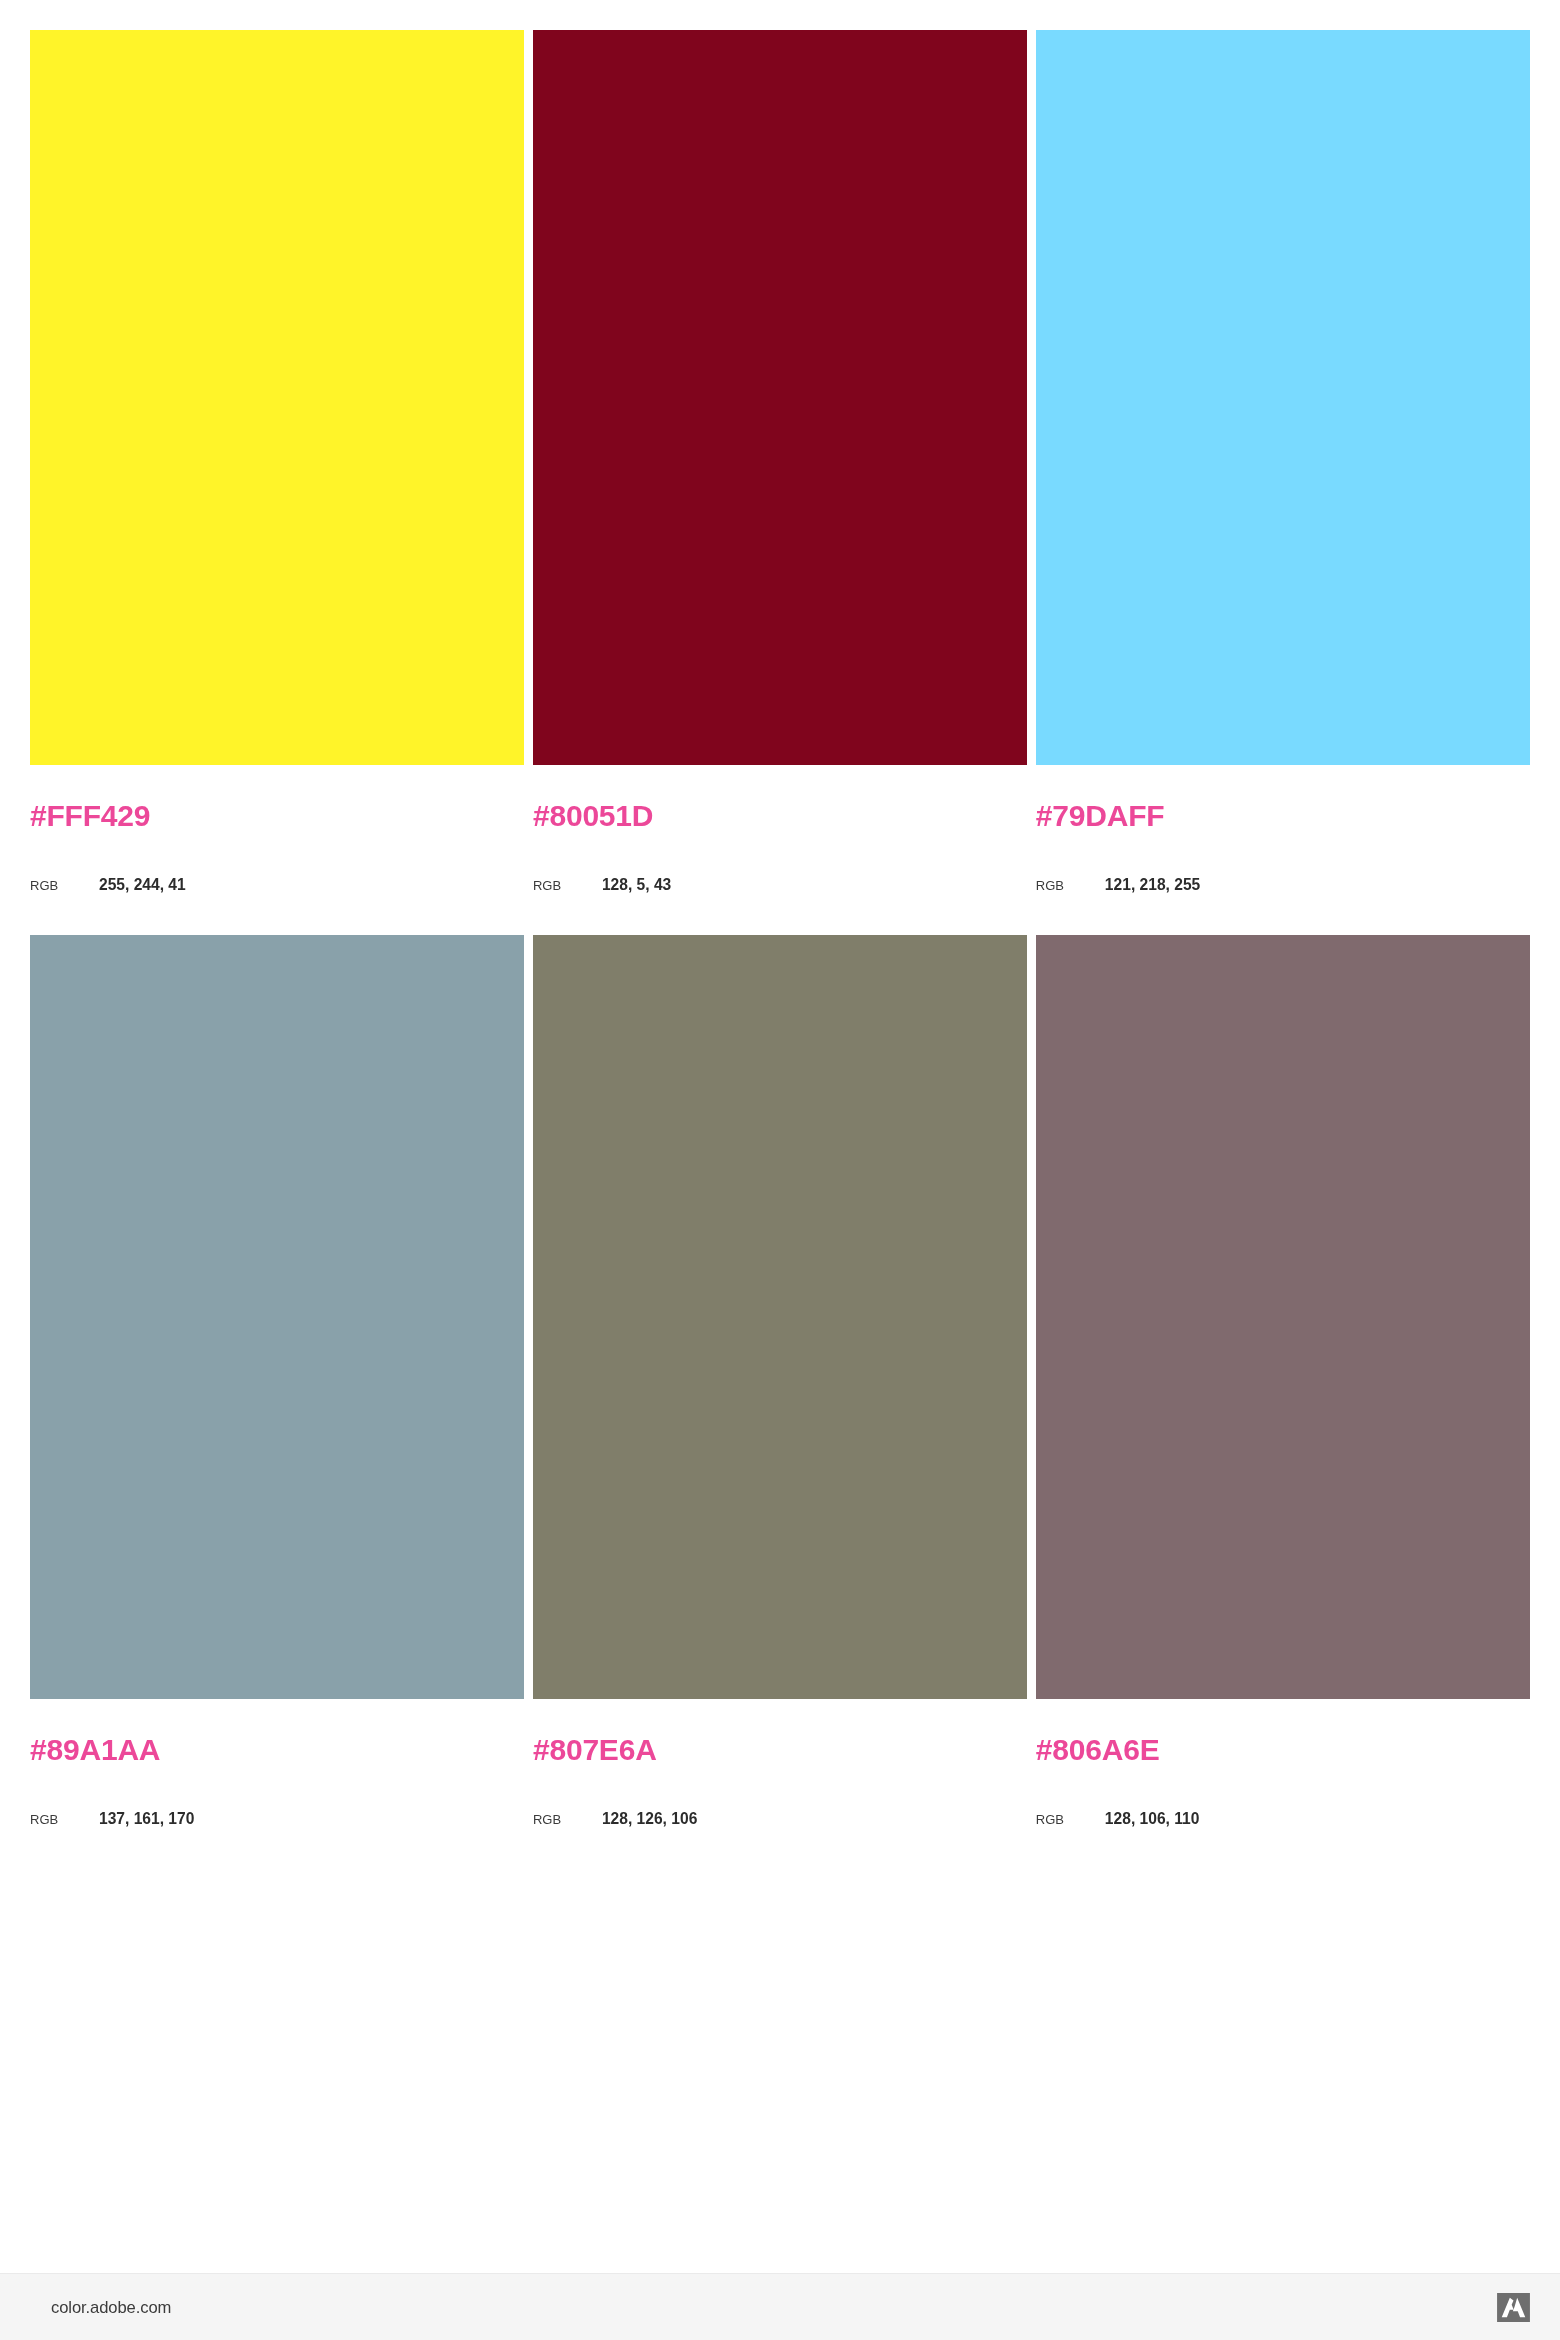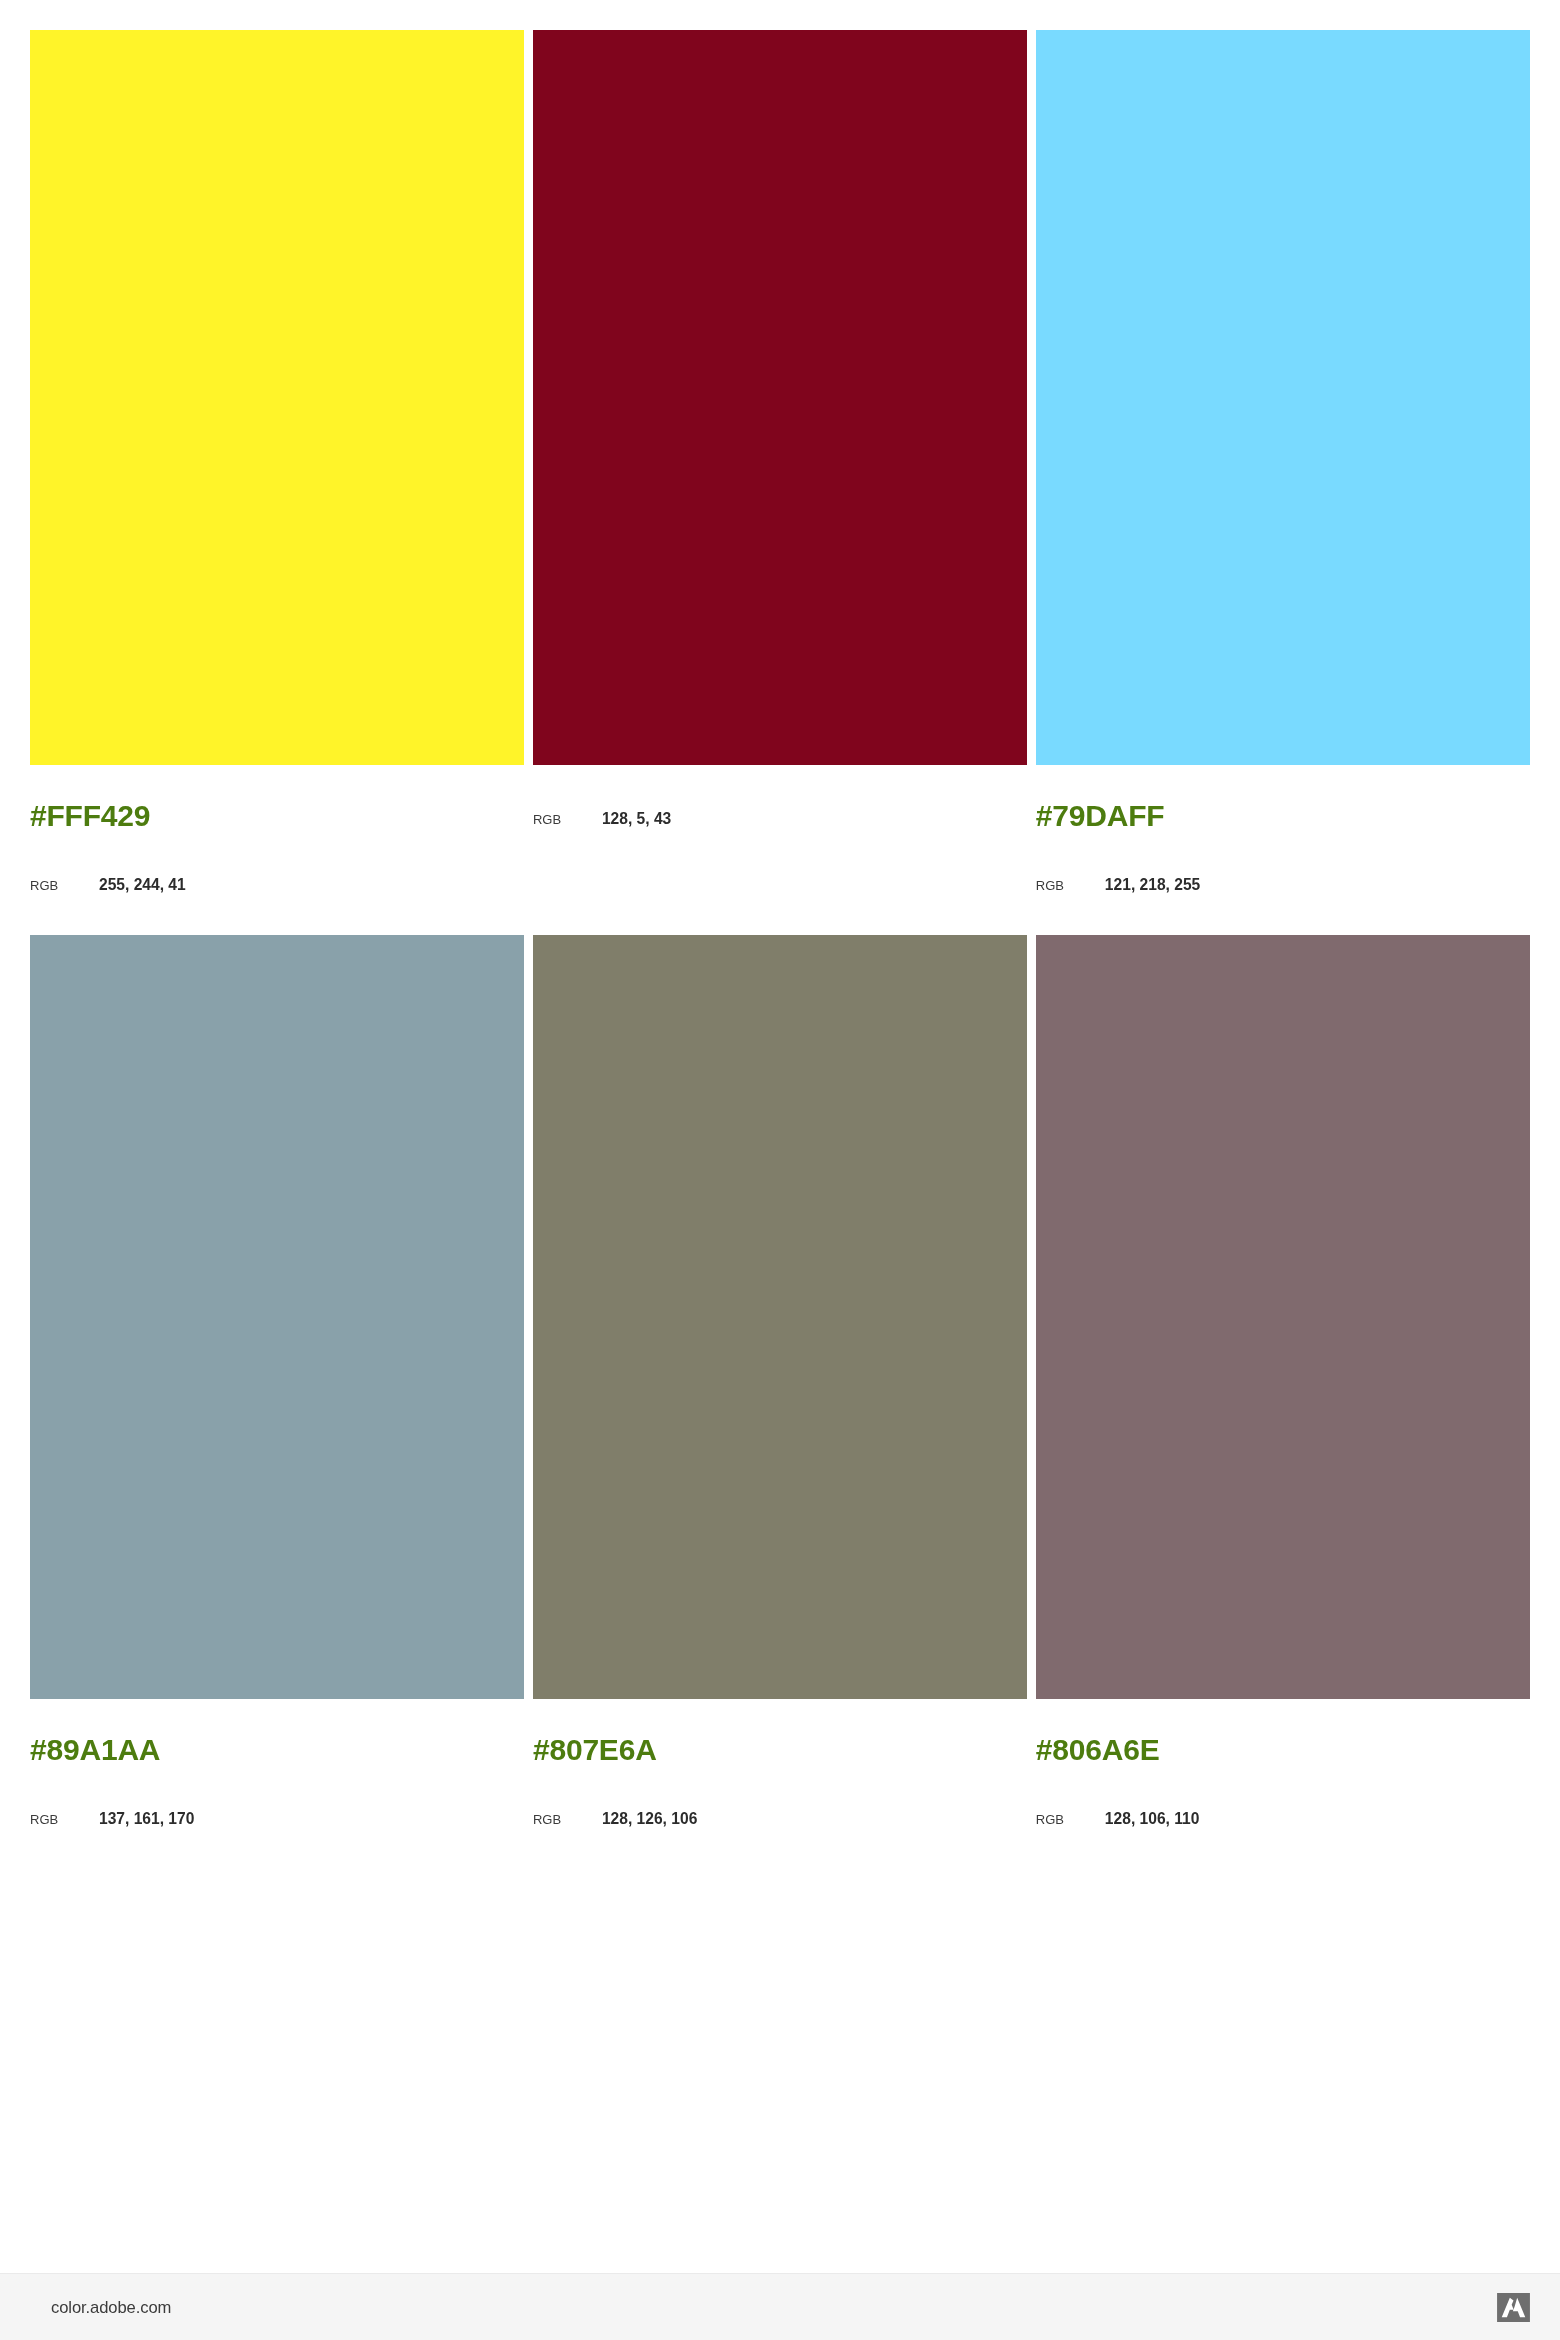--- a/index.html
+++ b/index.html
@@ -47,21 +47,21 @@
     display: block;
   }
 
   .swatch-card.row2 .swatch-chip {
     height: 764px;
   }
 
   .swatch-hex {
     font-size: 30px;
     font-weight: 700;
-    color: #4d7c0f;
+    color: #ec4899;
     letter-spacing: -0.2px;
     margin-top: 36px;
     line-height: 1;
   }
 
   .swatch-rgb-row {
     margin-top: 22.4px;
     display: flex;
     align-items: baseline;
     line-height: 1;
@@ -121,20 +121,21 @@
       <div class="swatch-chip" style="background-color: rgb(255, 244, 41);"></div>
       <div class="swatch-hex">#FFF429</div>
       <div class="swatch-rgb-row">
         <span class="rgb-label">RGB</span>
         <span class="rgb-value">255, 244, 41</span>
       </div>
     </div>
 
     <div class="swatch-card row1">
       <div class="swatch-chip" style="background-color: rgb(128, 5, 29);"></div>
+      <div class="swatch-hex">#80051D</div>
       <div class="swatch-rgb-row">
         <span class="rgb-label">RGB</span>
         <span class="rgb-value">128, 5, 43</span>
       </div>
     </div>
 
     <div class="swatch-card row1">
       <div class="swatch-chip" style="background-color: rgb(121, 218, 255);"></div>
       <div class="swatch-hex">#79DAFF</div>
       <div class="swatch-rgb-row">

